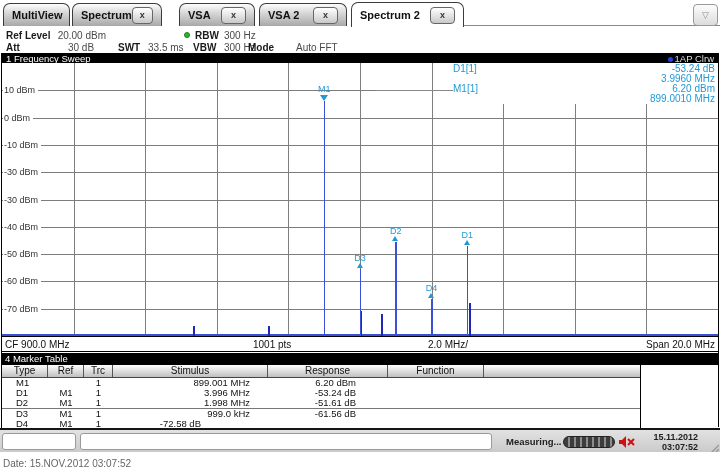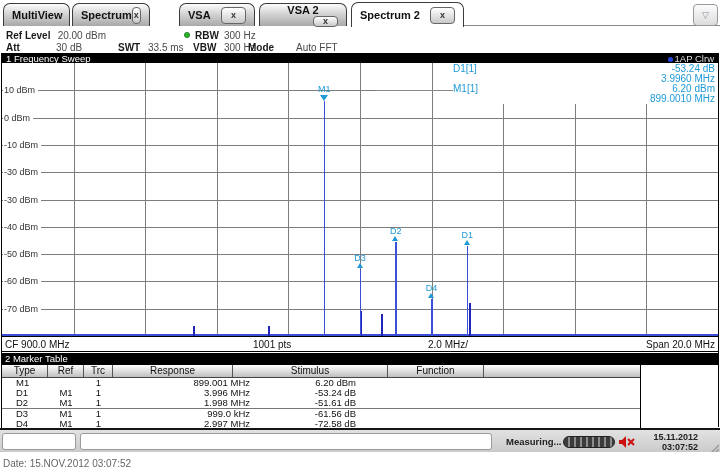--- a/index.html
+++ b/index.html
@@ -67,29 +67,29 @@
   <div>
     <div class="tab" style="left:3px;width:67px;">
       <span class="tab-label">MultiView</span>
       <svg width="11" height="11" style="margin-left:4px;">
         <rect x="0" y="0" width="5" height="5" fill="#9aa7c4"></rect>
           <rect x="6" y="0" width="5" height="5" fill="#9aa7c4"></rect>
         <rect x="0" y="6" width="5" height="5" fill="#9aa7c4"></rect>
           <rect x="6" y="6" width="5" height="5" fill="#9aa7c4"></rect>
       </svg>
     </div>
-    <div class="tab" style="left:72px;width:78px;">
+    <div class="tab" style="left:72px;width:90px;">
       <span class="tab-label">Spectrum</span>
       <span class="closebtn">x</span>
     </div>
     <div class="tab" style="left:179px;width:76px;">
       <span class="tab-label">VSA</span>
       <span class="closebtn">x</span>
     </div>
-    <div class="tab" style="left:259px;width:88px;flex-direction:column;">
+    <div class="tab" style="left:259px;width:88px;">
       <span class="tab-label">VSA 2</span>
       <span class="closebtn">x</span>
     </div>
     <div class="tab active" style="left:351px;width:113px;">
       <span class="tab-label">Spectrum 2</span>
       <span class="closebtn">x</span>
     </div>
     <div class="tabbar-baseline"></div>
     <div class="ddbtn">
       <span>▽</span>
@@ -99,21 +99,21 @@
   <div>
     <div class="srow" style="top:30px;">
       <span class="abs set-label" style="left:6px;">Ref Level</span>
       <span class="abs set-val" style="left:56px;width:50px;text-align:right;">20.00 dBm</span>
       <span class="greendot" style="left:184px;top:2px;"></span>
       <span class="abs set-label" style="left:195px;">RBW</span>
       <span class="abs set-val" style="left:224px;">300 Hz</span>
     </div>
     <div class="srow" style="top:42px;">
       <span class="abs set-label" style="left:6px;">Att</span>
-      <span class="abs set-val" style="left:56px;width:50px;text-align:left;">30 dB</span>
+      <span class="abs set-val" style="left:56px;width:50px;text-align:center;">30 dB</span>
       <span class="abs set-label" style="left:118px;">SWT</span>
       <span class="abs set-val" style="left:148px;">33.5 ms</span>
       <span class="abs set-label" style="left:193px;">VBW</span>
       <span class="abs set-val" style="left:224px;">300 Hz</span>
       <span class="abs set-label" style="left:248px;">Mode</span>
       <span class="abs set-val" style="left:296px;">Auto FFT</span>
     </div>
   </div>
 
   <div class="abs" style="left:1px;top:53px;width:1px;height:374px;background:#000;"></div>
@@ -187,29 +187,29 @@
     </div>
 
   <div id="cfbar">
     <span style="left:3px;">CF 900.0 MHz</span>
     <span style="left:251px;">1001 pts</span>
     <span style="left:426px;">2.0 MHz/</span>
     <span style="right:3px;">Span 20.0 MHz</span>
   </div>
 
   <div class="blackbar" id="mtbar">
-    <span style="position:absolute;left:3px;top:0;">2 Marker Table</span>
+    <span style="position:absolute;left:3px;top:0;">4 Marker Table</span>
   </div>
   <div id="mtable">
     <div class="mt-hrow">
       <div class="mt-hcell c1" style="padding-left:0;">Type</div>
       <div class="mt-hcell c2">Ref</div>
       <div class="mt-hcell c3">Trc</div>
+      <div class="mt-hcell c4" style="text-align:center;padding-right:0;">Stimulus</div>
       <div class="mt-hcell c5" style="text-align:center;padding-right:0;">Response</div>
-      <div class="mt-hcell c4" style="text-align:center;padding-right:0;">Stimulus</div>
       <div class="mt-hcell c6" style="text-align:center;">Function</div>
     </div>
     <div class="mt-row">
       <div class="mt-cell c1">M1</div>
       <div class="mt-cell c2"></div>
       <div class="mt-cell c3">1</div>
       <div class="mt-cell c4 bold">899.001 MHz</div>
       <div class="mt-cell c5 bold">6.20 dBm</div>
       <div class="mt-cell c6"></div>
       <div class="mt-cell c7"></div>
@@ -238,21 +238,20 @@
       <div class="mt-cell c3">1</div>
       <div class="mt-cell c4 bold">999.0 kHz</div>
       <div class="mt-cell c5 bold">-61.56 dB</div>
       <div class="mt-cell c6"></div>
       <div class="mt-cell c7"></div>
     </div>
     <div class="mt-row">
       <div class="mt-cell c1">D4</div>
       <div class="mt-cell c2">M1</div>
       <div class="mt-cell c3">1</div>
-      <div class="mt-cell c4 bold">2.997 MHz</div>
       <div class="mt-cell c5 bold">-72.58 dB</div>
       <div class="mt-cell c6"></div>
       <div class="mt-cell c7"></div>
     </div>
   </div>
 
   <div id="statusbar">
     <div class="sfield" style="left:2px;width:74px;"></div>
     <div class="sfield" style="left:80px;width:412px;"></div>
     <span class="abs" style="left:506px;top:6px;font-size:9.5px;font-weight:bold;color:#222;">Measuring...</span>

